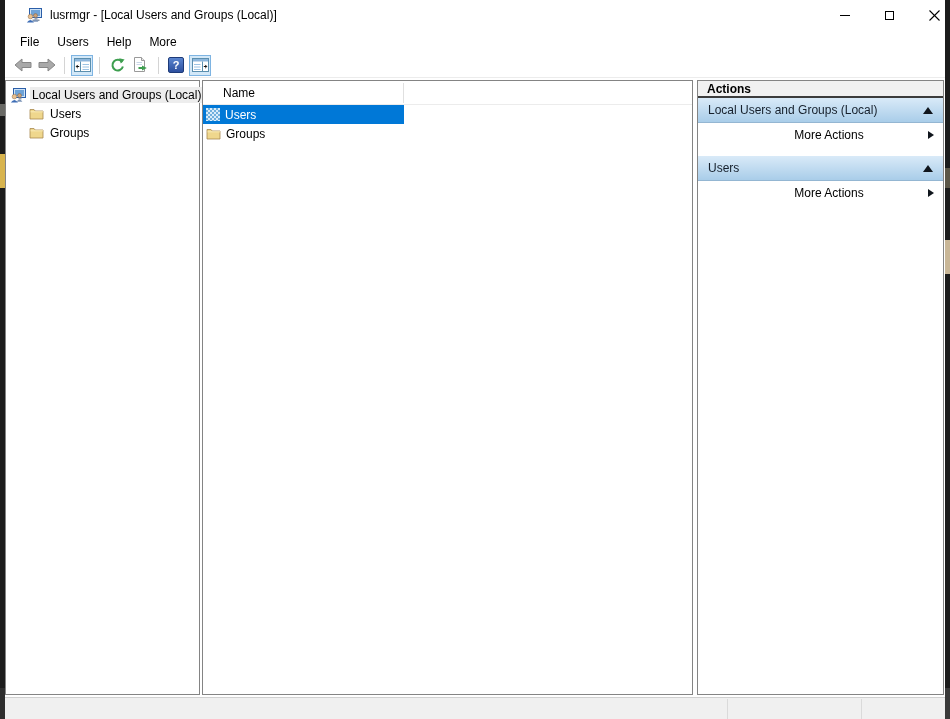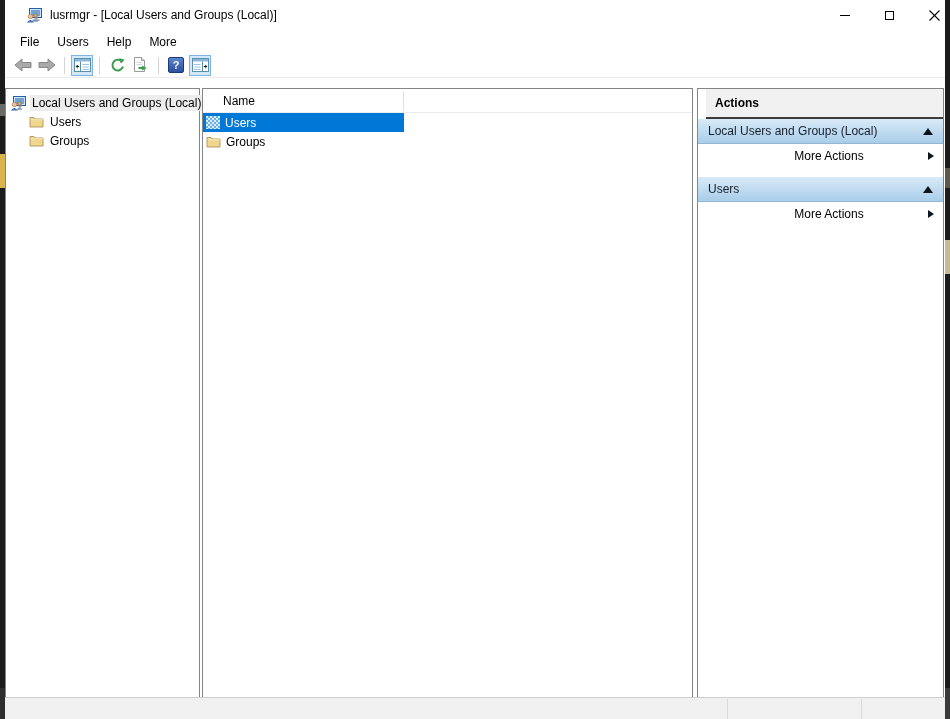--- a/index.html
+++ b/index.html
@@ -31,42 +31,42 @@
   .menubar { position:absolute; left:0; top:30px; width:100%; height:23px; background:#fff; display:flex; align-items:center; padding-left:6px; }
   .menu-item { padding:3px 9px; }
   
   .toolbar { position:absolute; left:0; top:53px; width:100%; height:25px; background:#fff; display:flex; align-items:center; padding-left:6px; border-bottom:1px solid #ececec; }
   .tb-sep { width:1px; height:17px; background:#d4d4d4; margin:0 5px; }
   .tb-btn { width:22px; height:21px; display:flex; align-items:center; justify-content:center; margin:0 1px; }
   .tb-btn.toggled { background:#d3e8f8; border:1px solid #7eb4e2; }
   .help-glyph { width:16px; height:16px; border-radius:2px; background:linear-gradient(#5a85cf,#2c4f9e); border:1px solid #1d3a78; color:#fff; font-weight:bold; font-size:11px; display:flex; align-items:center; justify-content:center; }
   
   .main-area { position:absolute; left:0; top:80px; width:100%; height:615px; }
-  .pane { position:absolute; top:8px; height:615px; background:#fff; border:1px solid #848484; }
+  .pane { position:absolute; top:0; height:615px; background:#fff; border:1px solid #848484; }
   .tree-pane    { left:0;    width:195px; }
   .list-pane    { left:197px; width:491px; }
   .actions-pane { left:692px; width:247px; }
   
   .tree { padding-top:4px; }
   .tree-row { height:19px; display:flex; align-items:center; white-space:nowrap; }
   .tree-row .t-icon { flex:0 0 auto; }
   .tree-root .t-icon { margin-left:4px; }
   .tree-child .t-icon { margin-left:23px; }
   .tree-label { margin-left:4px; padding:1px 2px; }
   .tree-root .tree-label { background:#ededed; }
   
   .list-header { height:24px; border-bottom:1px solid #ececec; position:relative; display:flex; align-items:center; }
   .col-name { padding-left:20px; }
   .col-divider { position:absolute; left:200px; top:2px; width:1px; height:20px; background:#e0e0e0; }
   .list-row { height:19px; width:201px; display:flex; align-items:center; padding-left:3px; }
   .list-row.selected { background:#0078d7; color:#fff; }
   .l-icon { flex:0 0 auto; margin-right:5px; }
   .checker-icon { width:14px; height:13px; background:repeating-conic-gradient(#6fb0dd 0% 25%, #d9ecfa 0% 50%); background-size:4px 4px; }
   
-  .actions-title { height:30px; background:#f1f1f1; border-bottom:2px solid #3c3c3c; display:flex; align-items:center; padding-left:9px; font-weight:bold;margin-left:8px; }
+  .actions-title { height:17px; background:#f1f1f1; border-bottom:2px solid #3c3c3c; display:flex; align-items:center; padding-left:9px; font-weight:bold; }
   .action-section-header { height:25px; background:linear-gradient(#d9eaf8,#a9cde9); border-bottom:1px solid #94b6d2; display:flex; align-items:center; padding:0 10px; color:#16202c; }
   .action-section-header .hdr-label { flex:1; white-space:nowrap; overflow:hidden; }
   .action-item { height:24px; display:flex; align-items:center; padding:0 9px 0 32px; margin-bottom:9px;text-align:center; }
   .action-item .item-label { flex:1; }
   .tri-up { width:0; height:0; border-left:5px solid transparent; border-right:5px solid transparent; border-bottom:7px solid #10151c; }
   .tri-right { width:0; height:0; border-top:4px solid transparent; border-bottom:4px solid transparent; border-left:6px solid #10151c; }
   
   .statusbar { position:absolute; left:0; top:697px; width:100%; height:22px; background:#f0f0f0; border-top:1px solid #d0d0d0; }
   .sb-sep { position:absolute; top:1px; width:1px; height:20px; background:#dadada; }
 </style>

